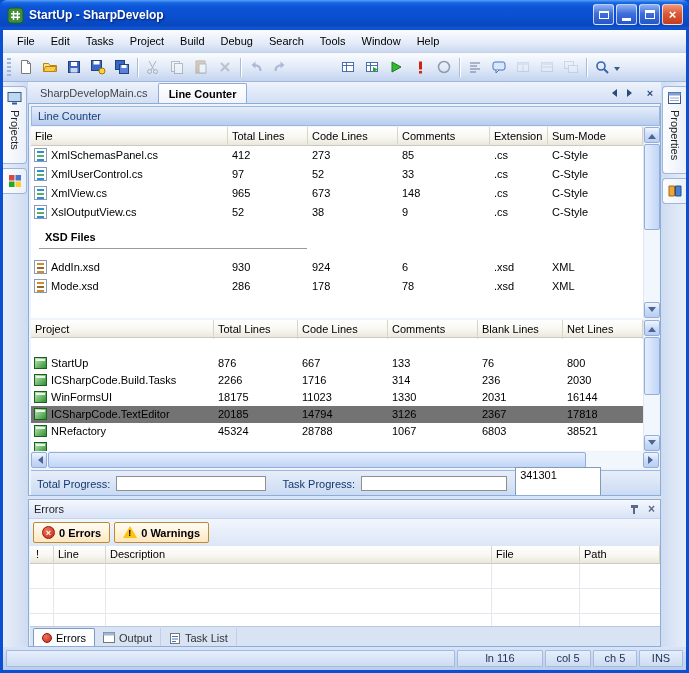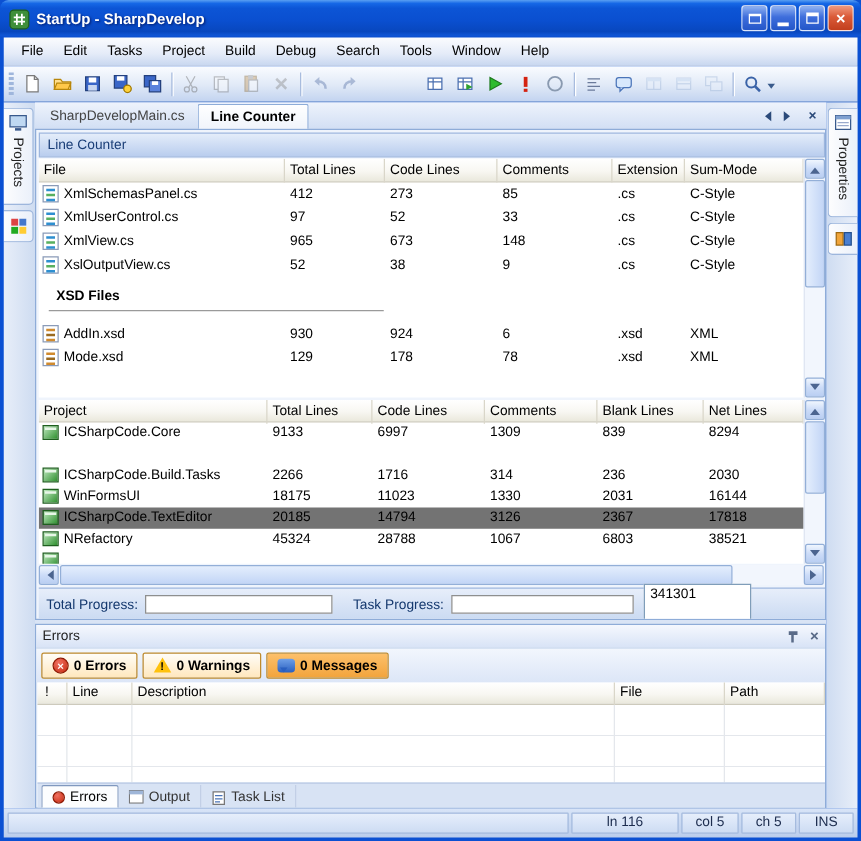--- a/index.html
+++ b/index.html
@@ -495,21 +495,21 @@
           <span class="cell namecell">AddIn.xsd</span>
           <span class="cell fc1">930</span>
           <span class="cell fc2">924</span>
           <span class="cell fc3">6</span>
           <span class="cell fc4">.xsd</span>
           <span class="cell fc5">XML</span>
         </div>
         <div class="trow" style="top:150px">
           <span class="ficon icon-xsd"></span>
           <span class="cell namecell">Mode.xsd</span>
-          <span class="cell fc1">129</span>
+          <span class="cell fc1">286</span>
           <span class="cell fc2">178</span>
           <span class="cell fc3">78</span>
           <span class="cell fc4">.xsd</span>
           <span class="cell fc5">XML</span>
         </div>
       </div>
 
       <div class="vscroll fvs">
         <span class="sbtn sb-top">
             <span class="tri-up"></span>
@@ -522,28 +522,28 @@
 
       <div class="datatable projtable">
         <div class="thead" style="height:18px">
           <span class="th ph0">Project</span>
           <span class="th ph1">Total Lines</span>
           <span class="th ph2">Code Lines</span>
           <span class="th ph3">Comments</span>
           <span class="th ph4">Blank Lines</span>
           <span class="th ph5">Net Lines</span>
         </div>
-        <div class="trow prow" style="top:18px">
+        <div class="trow prow" style="top:35px">
           <span class="picon"></span>
-          <span class="cell namecell">ICSharpCode.Core</span>
-          <span class="cell pc1">9133</span>
-          <span class="cell pc2">6997</span>
-          <span class="cell pc3">1309</span>
-          <span class="cell pc4">839</span>
-          <span class="cell pc5">8294</span>
+          <span class="cell namecell">StartUp</span>
+          <span class="cell pc1">876</span>
+          <span class="cell pc2">667</span>
+          <span class="cell pc3">133</span>
+          <span class="cell pc4">76</span>
+          <span class="cell pc5">800</span>
         </div>
         <div class="trow prow" style="top:52px">
           <span class="picon"></span>
           <span class="cell namecell">ICSharpCode.Build.Tasks</span>
           <span class="cell pc1">2266</span>
           <span class="cell pc2">1716</span>
           <span class="cell pc3">314</span>
           <span class="cell pc4">236</span>
           <span class="cell pc5">2030</span>
         </div>
@@ -618,24 +618,20 @@
         <span class="fbtn">
           <span class="ico-err">×</span>
           <span>0 Errors</span>
         </span>
         <span class="fbtn">
           <span class="ico-warn">
               <i>!</i>
             </span>
           <span>0 Warnings</span>
         </span>
-        <span class="fbtn msg">
-          <span class="ico-msg"></span>
-          <span>0 Messages</span>
-        </span>
       </div>
       <div class="egrid-header">
         <span class="eth eh0">!</span>
         <span class="eth eh1">Line</span>
         <span class="eth eh2">Description</span>
         <span class="eth eh3">File</span>
         <span class="eth eh4">Path</span>
       </div>
       <div class="egrid-body">
         <span class="vline" style="left:23px"></span>

